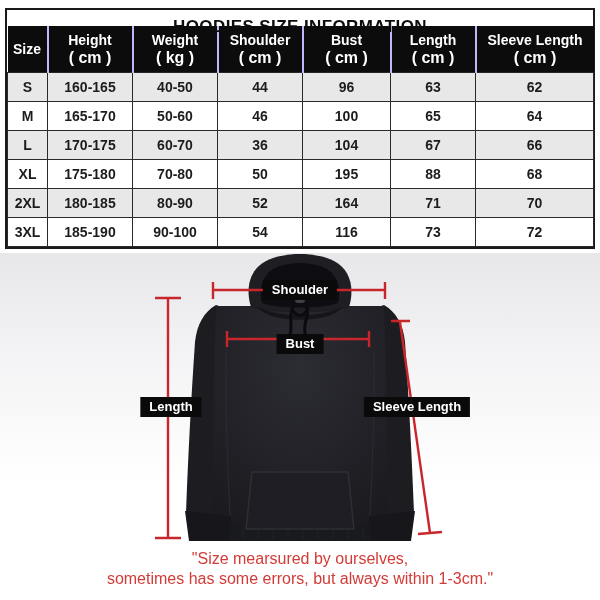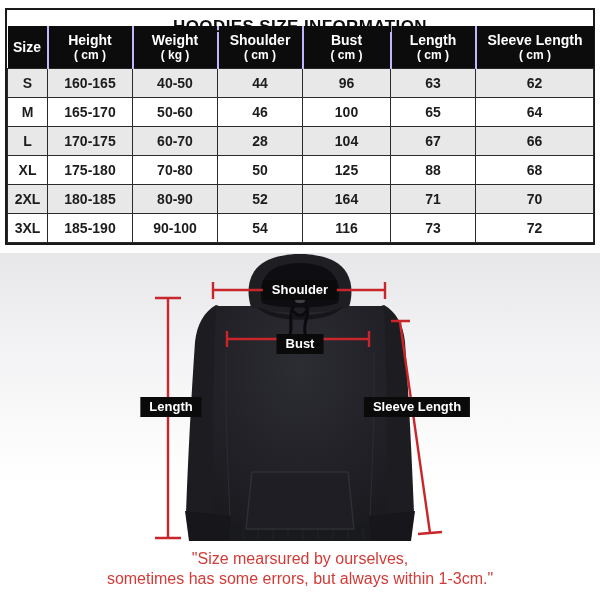--- a/index.html
+++ b/index.html
@@ -19,21 +19,21 @@
     background:#ffffff;
   }
   table.size{border-collapse:collapse;width:100%;table-layout:fixed;padding-left:24px;}
   table.size thead th{
     background:var(--header-bg,#0c0c0c);color:#ffffff;
     font-size:14px;font-weight:bold;line-height:1.15;
     padding:6px 0 5px;vertical-align:middle;
     border-left:2px solid #c4b5fd;border-bottom:1px solid #262626;
   }
   table.size thead th:first-child{border-left:none;}
-  table.size thead th .unit{font-size:12px;font-weight:bold;margin-top:1px;min-height:0;}
+  table.size thead th .unit{font-size:16px;font-weight:bold;margin-top:1px;min-height:0;}
   table.size tbody td{
     text-align:center;font-size:14px;font-weight:bold;color:#1c1c1c;
     height:26px;border:1px solid #2a2a2a;
   }
   table.size tbody tr:nth-child(odd){background:var(--alt-row-bg,#e8e8e8);}
   table.size tbody tr:nth-child(even){background:#ffffff;}
   
   .photo{
     position:absolute;left:0;top:253px;width:600px;height:295px;
     background:linear-gradient(180deg,#e7e7e9 0%,#f2f2f4 30%,#ffffff 78%);
@@ -116,31 +116,31 @@
             <td>50-60</td>
             <td>46</td>
             <td>100</td>
             <td>65</td>
             <td>64</td>
           </tr>
           <tr>
             <td>L</td>
             <td>170-175</td>
             <td>60-70</td>
-            <td>28</td>
+            <td>36</td>
             <td>104</td>
             <td>67</td>
             <td>66</td>
           </tr>
           <tr>
             <td>XL</td>
             <td>175-180</td>
             <td>70-80</td>
             <td>50</td>
-            <td>125</td>
+            <td>195</td>
             <td>88</td>
             <td>68</td>
           </tr>
           <tr>
             <td>2XL</td>
             <td>180-185</td>
             <td>80-90</td>
             <td>52</td>
             <td>164</td>
             <td>71</td>

